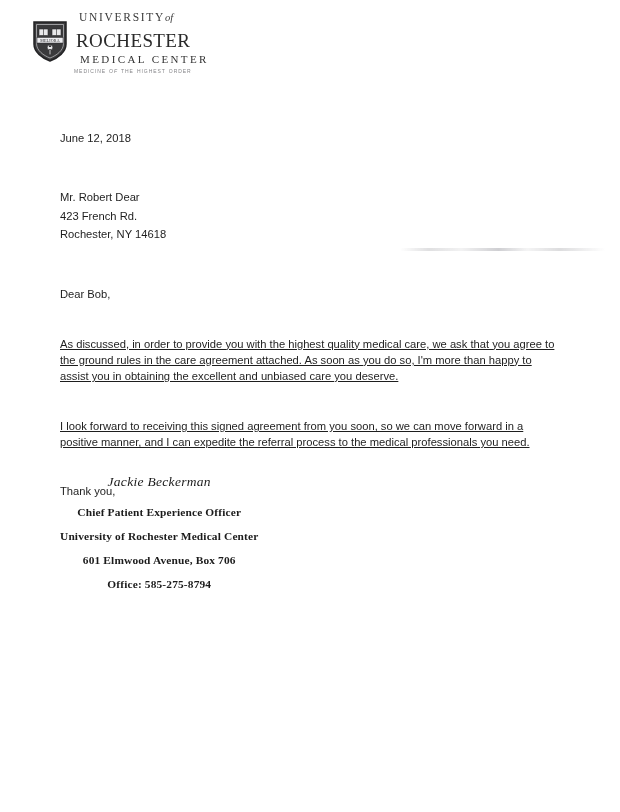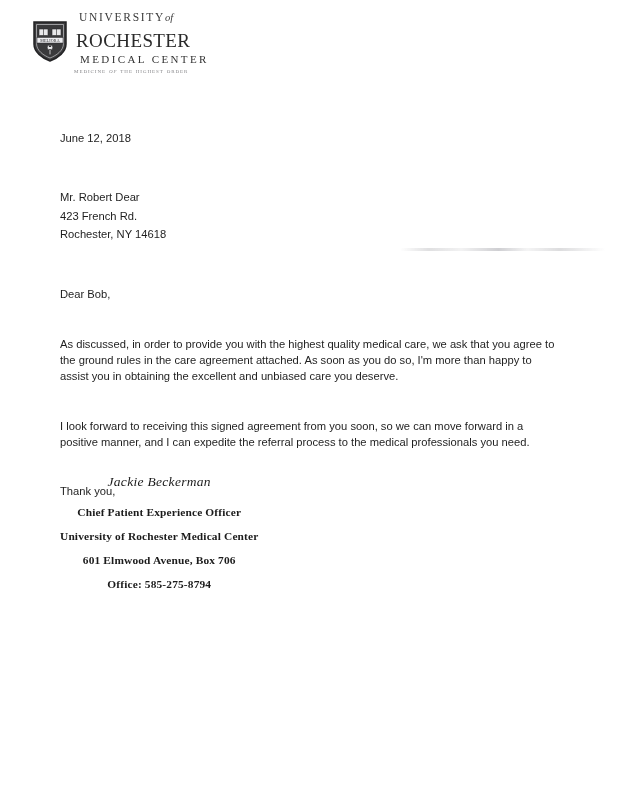--- a/index.html
+++ b/index.html
@@ -63,21 +63,21 @@
     font-size: 11px;
     letter-spacing: 2.4px;
     margin-top: 2px;
     margin-left: 4px;
     color: #333333;
   }
   .tagline {
     position: absolute;
     left: 74px;
     top: 66px;
-    font-family: Liberation Serif, serif;
+    font-family: Liberation Sans, sans-serif;
     font-size: 7.6px;
     letter-spacing: 0.95px;
     color: #6e6e72;
     font-variant: small-caps;
     text-transform: lowercase;
     opacity: 0.85;
   }
   .tagline .of { font-style: italic; }
 
   
@@ -114,20 +114,21 @@
     margin: 0 0 44px 0;
     line-height: 18.5px;
   }
   .salutation {
     margin: 0 0 36px 0;
   }
   .para {
     margin: 0 0 34px 0;
     line-height: 16.2px;
     width: 500px;
+    text-decoration: underline;
   }
   .closing {
     margin: 0 0 0 0;
   }
 
   
   .signature {
     position: absolute;
     left: 60px;
     top: 474px;

